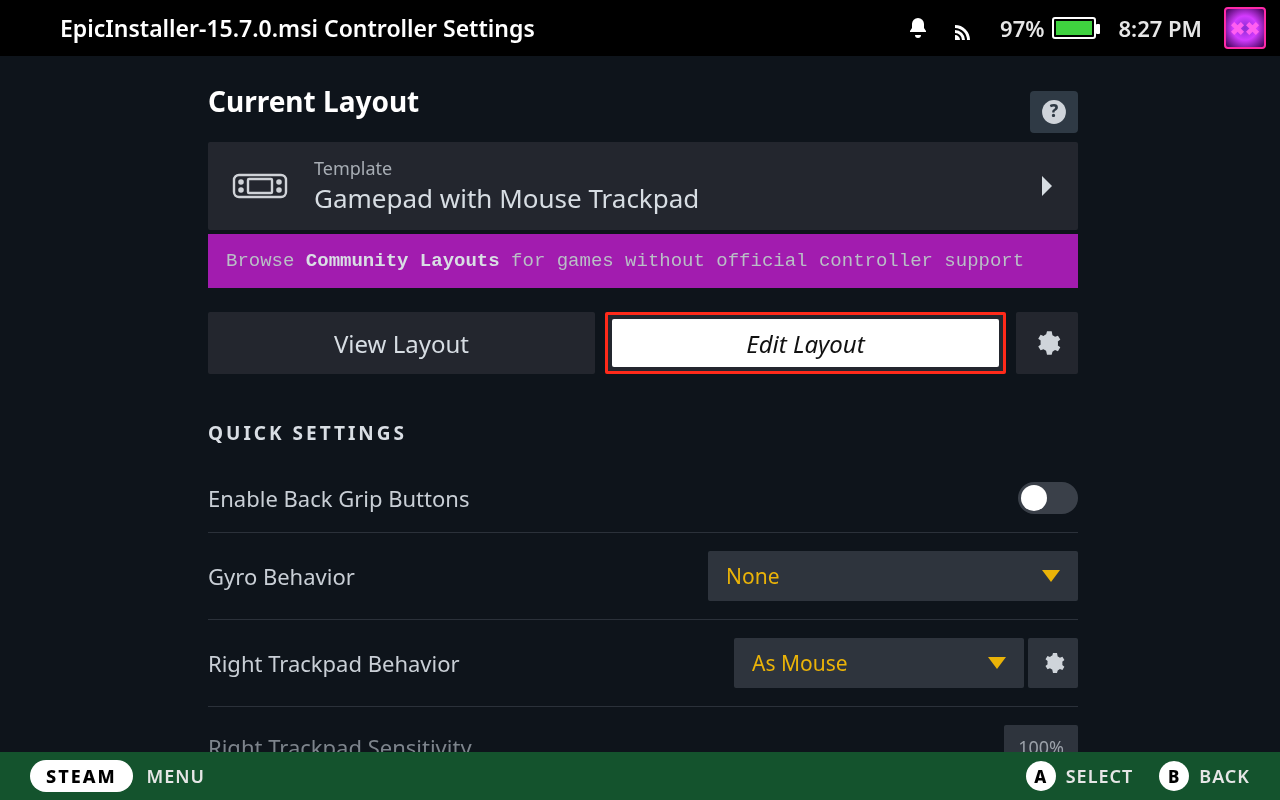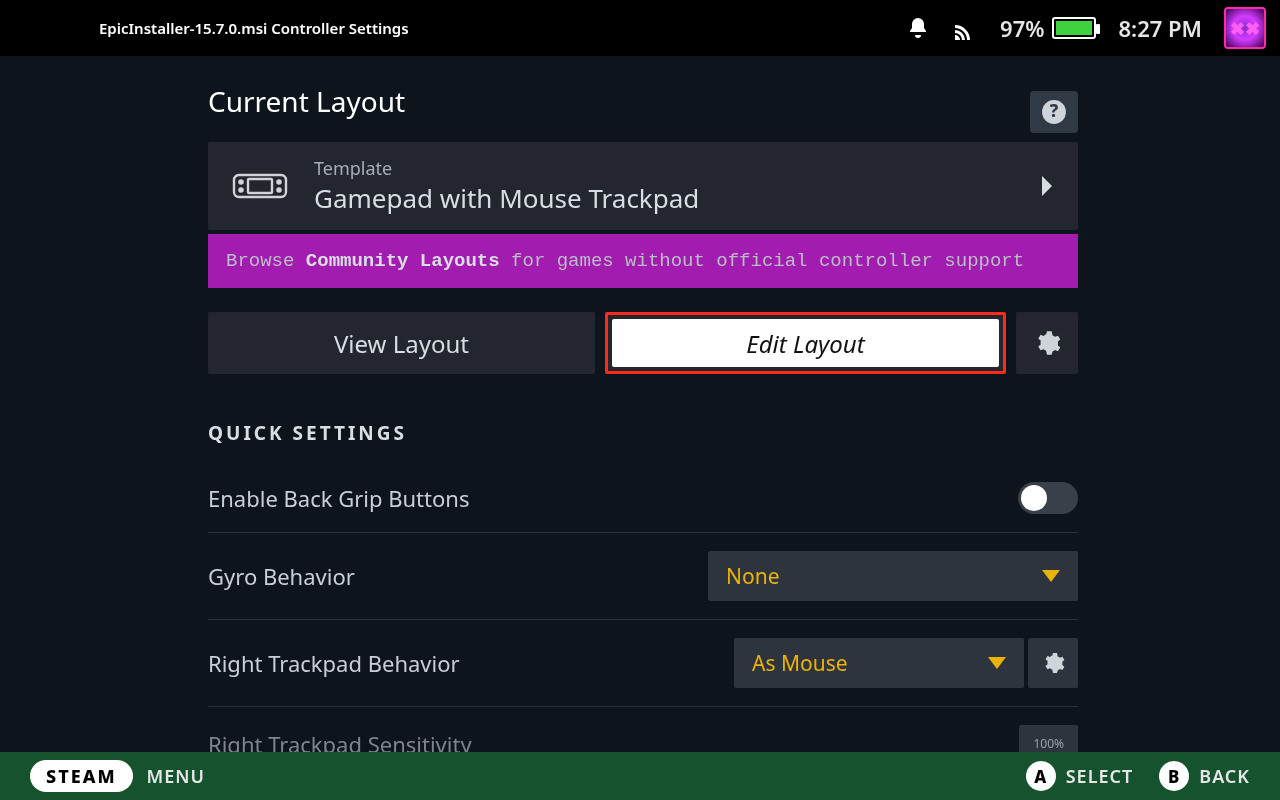--- a/index.html
+++ b/index.html
@@ -12,21 +12,21 @@
     position: relative;
   }
 
   
   .topbar {
     position: absolute; top: 0; left: 0; right: 0; height: 56px;
     background: #000;
     display: flex; align-items: center;
     padding: 0 14px 0 60px;
   }
-  .topbar .title { font-size: 15px; font-weight: 600; color: #fff; margin-left: 39px; }
+  .topbar .title { font-size: 23px; font-weight: 600; color: #fff; }
   .topbar .spacer { flex: 1; }
   .tb-item { display: flex; align-items: center; margin-left: 22px; }
   .tb-icon { display: flex; align-items: center; color: #fff; }
   .battery-wrap { display:flex; align-items:center; gap:8px; }
   .battery-pct { font-size: 22px; font-weight:600; }
   .battery-icon { position:relative; width:44px; height:22px; border:2.5px solid #fff; border-radius:3px; }
   .battery-icon::after { content:""; position:absolute; right:-6px; top:5px; width:4px; height:10px; background:#fff; border-radius:1px;}
   .battery-fill { position:absolute; left:2px; top:2px; bottom:2px; width:90%; background:#3fd23f; }
   .clock { font-size:22px; font-weight:600; }
   .avatar {
@@ -34,21 +34,21 @@
     background: radial-gradient(circle at 50% 50%, #8b2dd4 0%, #d43bff 45%, #3a0050 100%);
     border:2px solid #ff2aa8;
     display:flex; align-items:center; justify-content:center;
     color:#ff5ff1; font-size:18px; font-weight:900;
   }
 
   
   .page { position:absolute; top:56px; left:0; right:0; bottom:48px; }
   .content { width: 870px; margin: 0 0 0 208px; padding-top: 26px; }
 
-  .section-title { font-size:28px; font-weight:400; color:#fff; margin-bottom:22px; }
+  .section-title { font-size:28px; font-weight:700; color:#fff; margin-bottom:22px; }
   .section-row1 { display:flex; align-items:center; justify-content:space-between; }
   .help-btn {
     width:48px; height:42px; background:#2f3a45; border-radius:4px;
     display:flex; align-items:center; justify-content:center;
     color:#fff;
   }
 
   .template-card {
     background:#23262e; border-radius:2px;
     display:flex; align-items:center; padding:14px 24px; gap:26px;
@@ -89,21 +89,21 @@
   }
   .setting-row:last-of-type { border-bottom:none; }
   .dropdown {
     background:#2e343d; height:50px; min-width:260px;
     display:flex; align-items:center; justify-content:space-between;
     padding:0 18px; color:#eab308; font-size:21px; border-radius:2px;
   }
   .dropdown.small { min-width:260px; }
   .dd-and-gear { display:flex; gap:4px; align-items:center; }
   .mini-gear { width:50px; height:50px; background:#2e343d; display:flex; align-items:center; justify-content:center; color:#cfd4da; border-radius:2px;}
-  .value-box { background:#2e343d; padding:10px 14px; border-radius:2px; color:#cfd4da; font-size:12px;}
+  .value-box { background:#2e343d; padding:10px 14px; border-radius:2px; color:#cfd4da; font-size:18px;}
 
   .toggle {
     width:60px; height:32px; border-radius:16px; background:#3a4049; position:relative;
   }
   .toggle .knob { position:absolute; left:3px; top:3px; width:26px; height:26px; border-radius:50%; background:#fff; }
 
   
   .setting-row.faded { color:#7d848c; border-bottom:none; padding-bottom:4px;}
   .setting-row.faded .value-box { color:#9aa0a8; }
 

